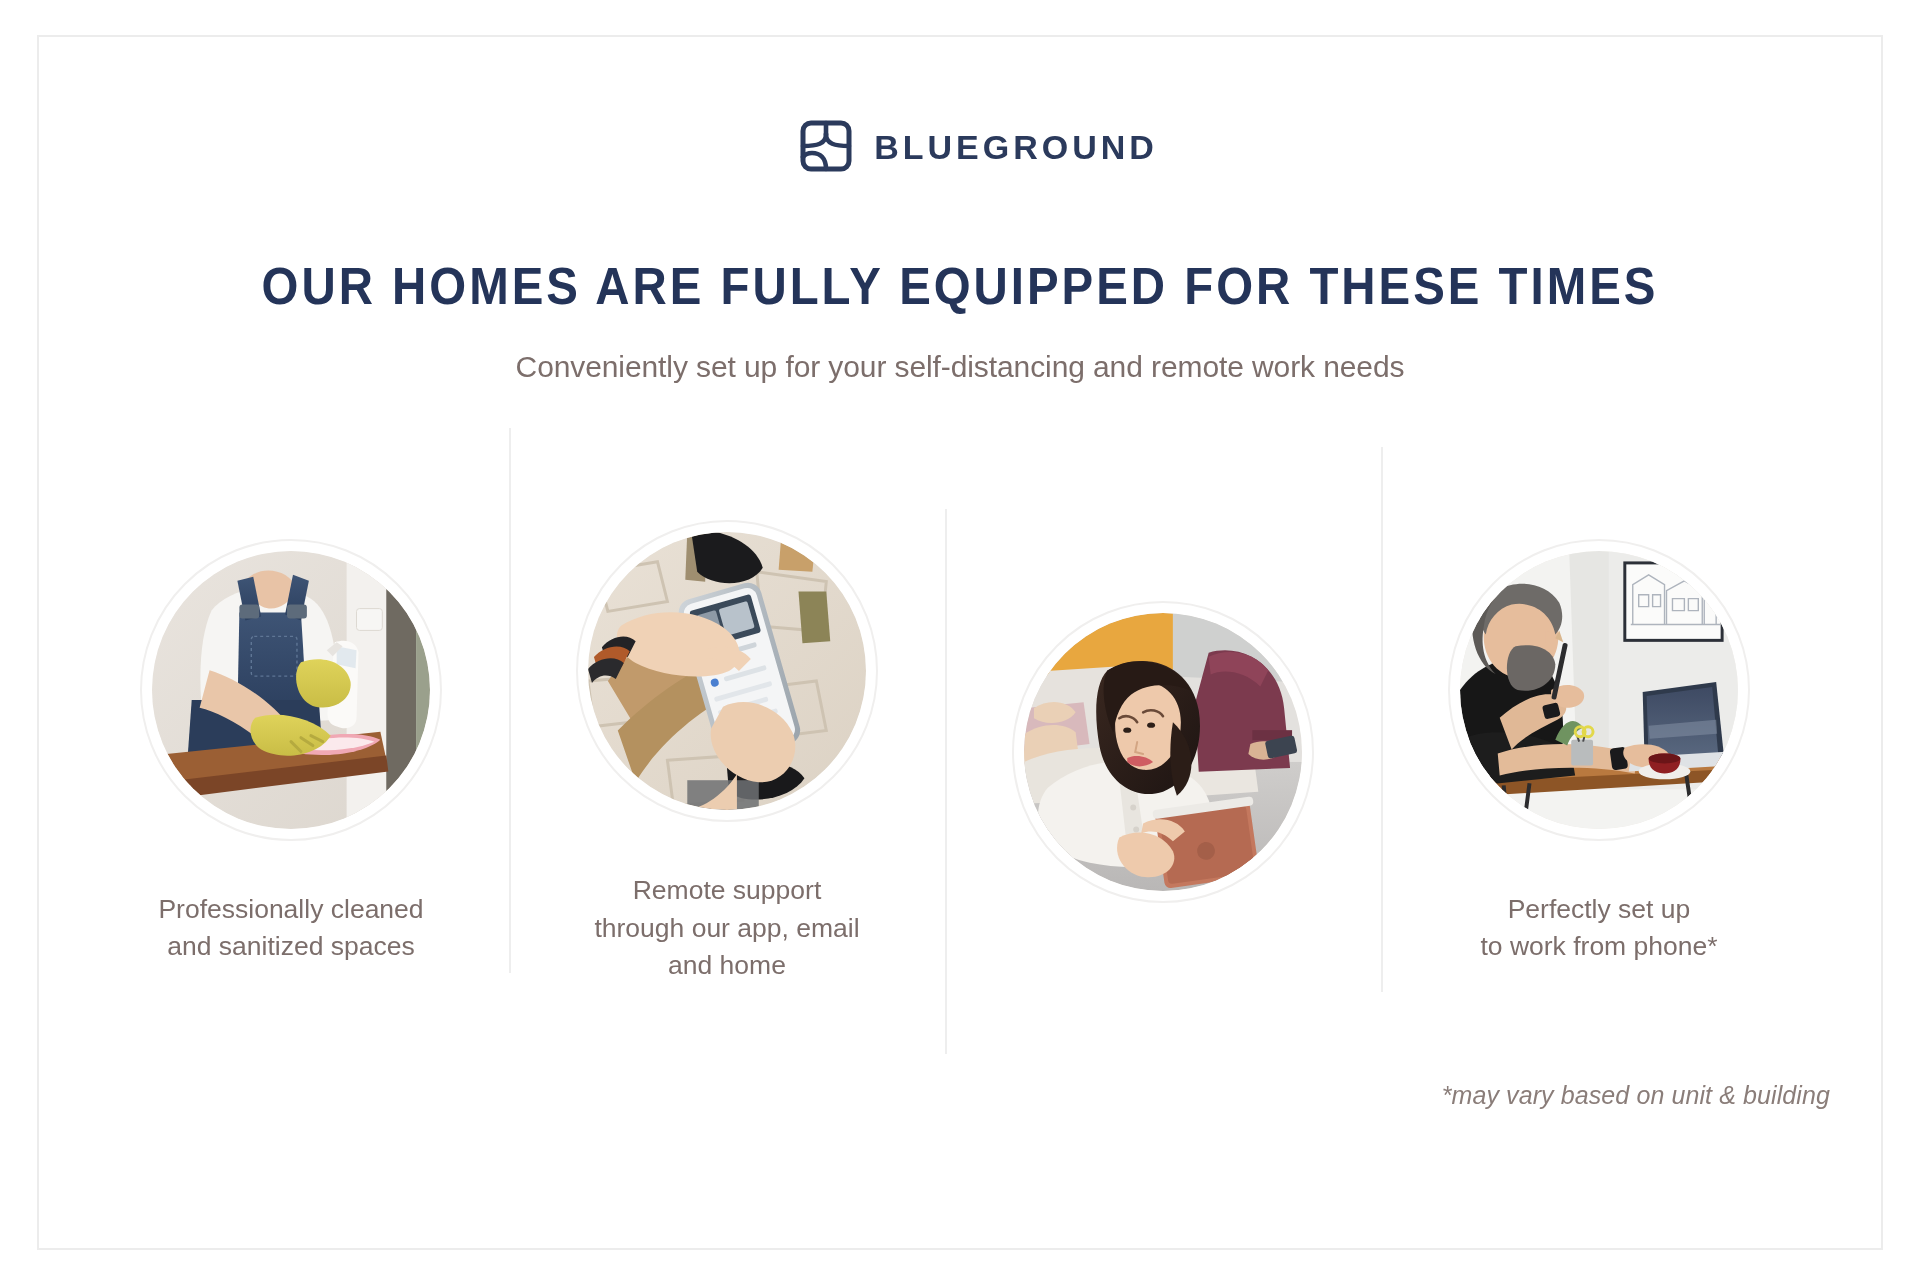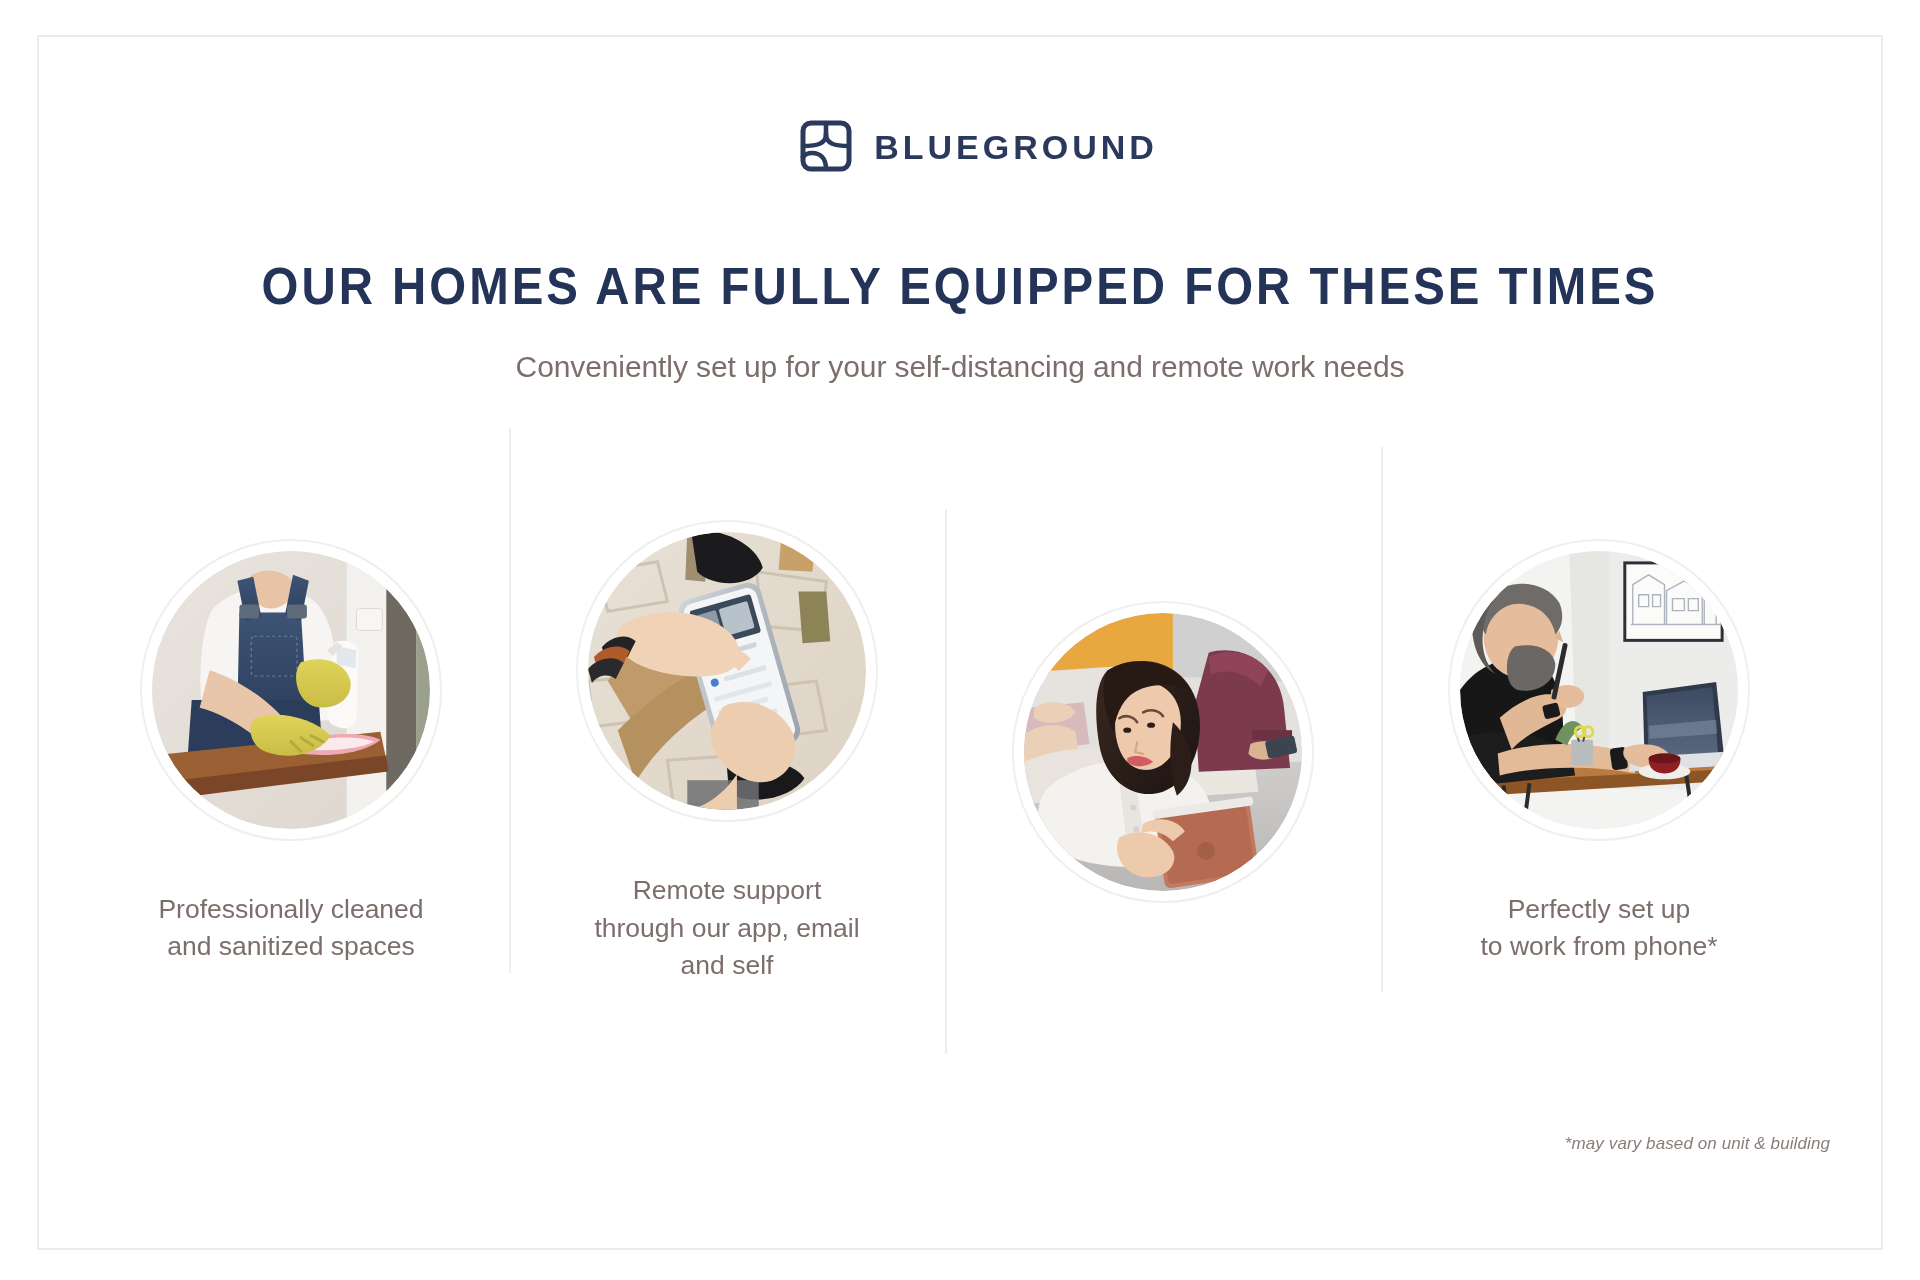--- a/index.html
+++ b/index.html
@@ -129,23 +129,23 @@
     color: #7c6e6b;
     font-weight: 400;
     white-space: pre-line;
     max-width: 330px;
   }
 
   
   .footnote {
     position: absolute;
     right: 90px;
-    top: 1134px;
-    font-family: "Liberation Sans", sans-serif;
-    font-size: 17px;
+    top: 1081px;
+    font-family: "Liberation Sans", sans-serif;
+    font-size: 25px;
     font-style: italic;
     color: #8a7d79;
     letter-spacing: 0.1px;
   }
 </style>
 </head>
 <body>
 
 <div class="page">
   <div class="frame-border"></div>
@@ -295,21 +295,21 @@
 
               <path d="M14 116 C24 104, 40 102, 48 110 L40 126 C32 120, 22 122, 18 130 Z" fill="#232326"></path>
               <path d="M6 126 C16 114, 34 112, 42 120 L34 136 C26 130, 16 132, 10 140 Z" fill="#b05a2a"></path>
               <path d="M0 138 C10 126, 28 124, 36 132 L28 148 C20 142, 10 144, 4 152 Z" fill="#2a2a2d"></path>
             </g>
           </svg>
         </div>
       </div>
       <div class="caption">Remote support
 through our app, email
-and self</div>
+and home</div>
     </div>
 
     <div class="col">
       <div class="circle-wrap">
         <div class="circle-img">
           <svg viewBox="0 0 280 280" xmlns="http://www.w3.org/2000/svg">
             <defs>
               <clipPath id="c3">
                   <circle cx="140" cy="140" r="140"></circle>
                 </clipPath>

